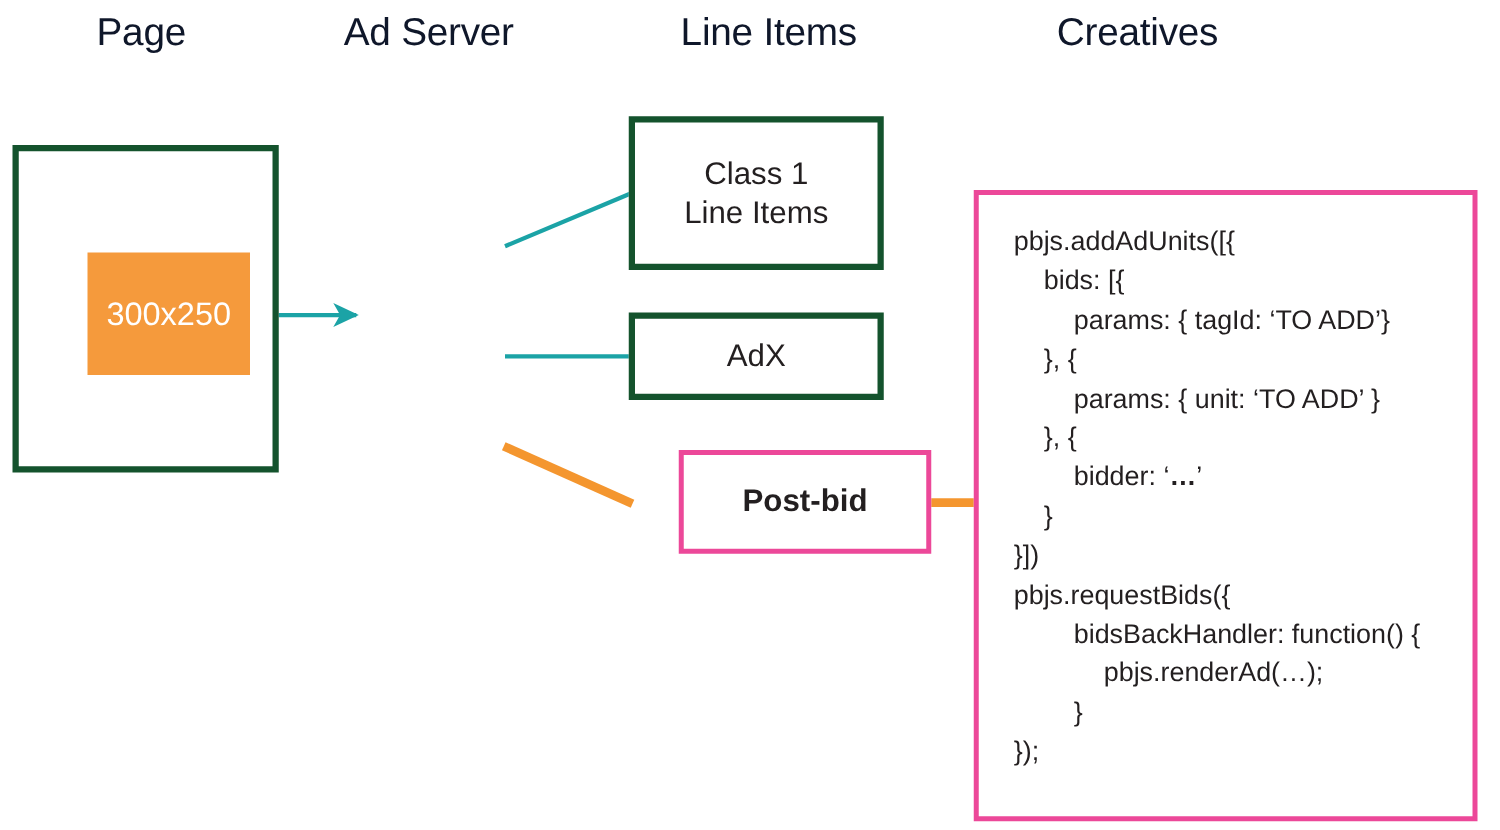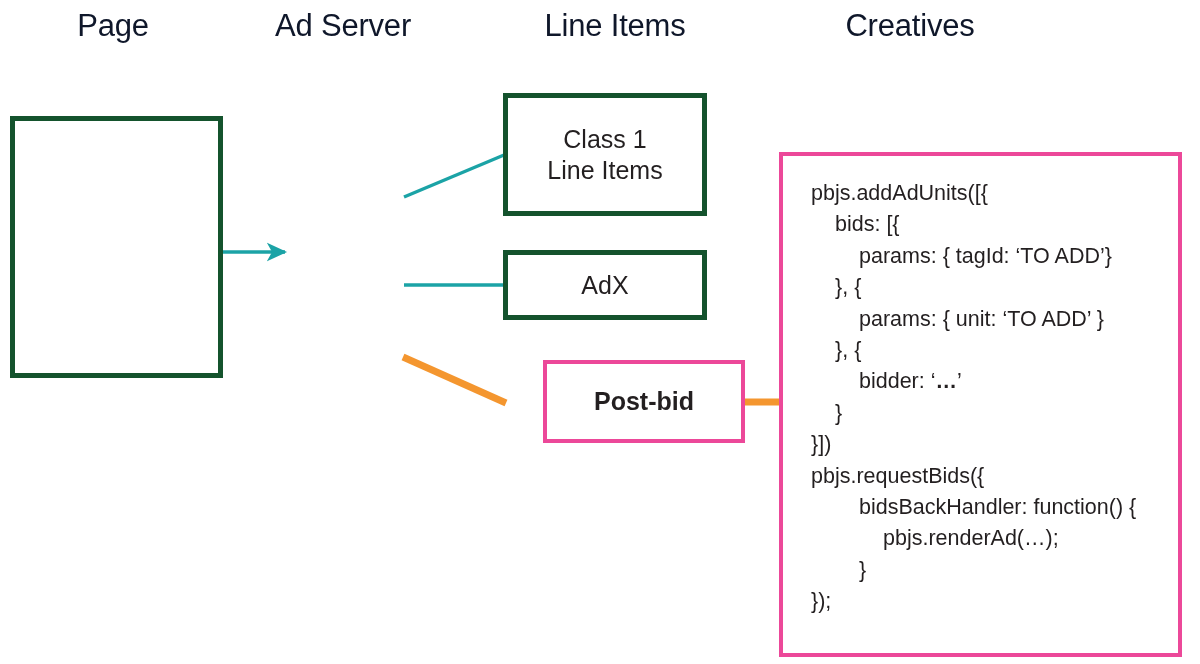--- a/index.html
+++ b/index.html
@@ -102,20 +102,23 @@
 
     <line x1="703" y1="402" x2="782" y2="402" stroke="#f4962f" stroke-width="7"></line>
   </svg>
 
   <div class="col-title" style="left:113px; top:8px;">Page</div>
   <div class="col-title" style="left:343px; top:8px;">Ad Server</div>
   <div class="col-title" style="left:615px; top:8px;">Line Items</div>
   <div class="col-title" style="left:910px; top:8px;">Creatives</div>
 
   <div id="page-box" class="node teal"></div>
+  <div id="ad-slot">
+    <span>300x250</span>
+  </div>
 
 
   <div id="class1-box" class="node teal">
     <span style="white-space:pre-line;">Class 1
 Line Items</span>
   </div>
 
   <div id="adx-box" class="node teal">
     <span>AdX</span>
   </div>

